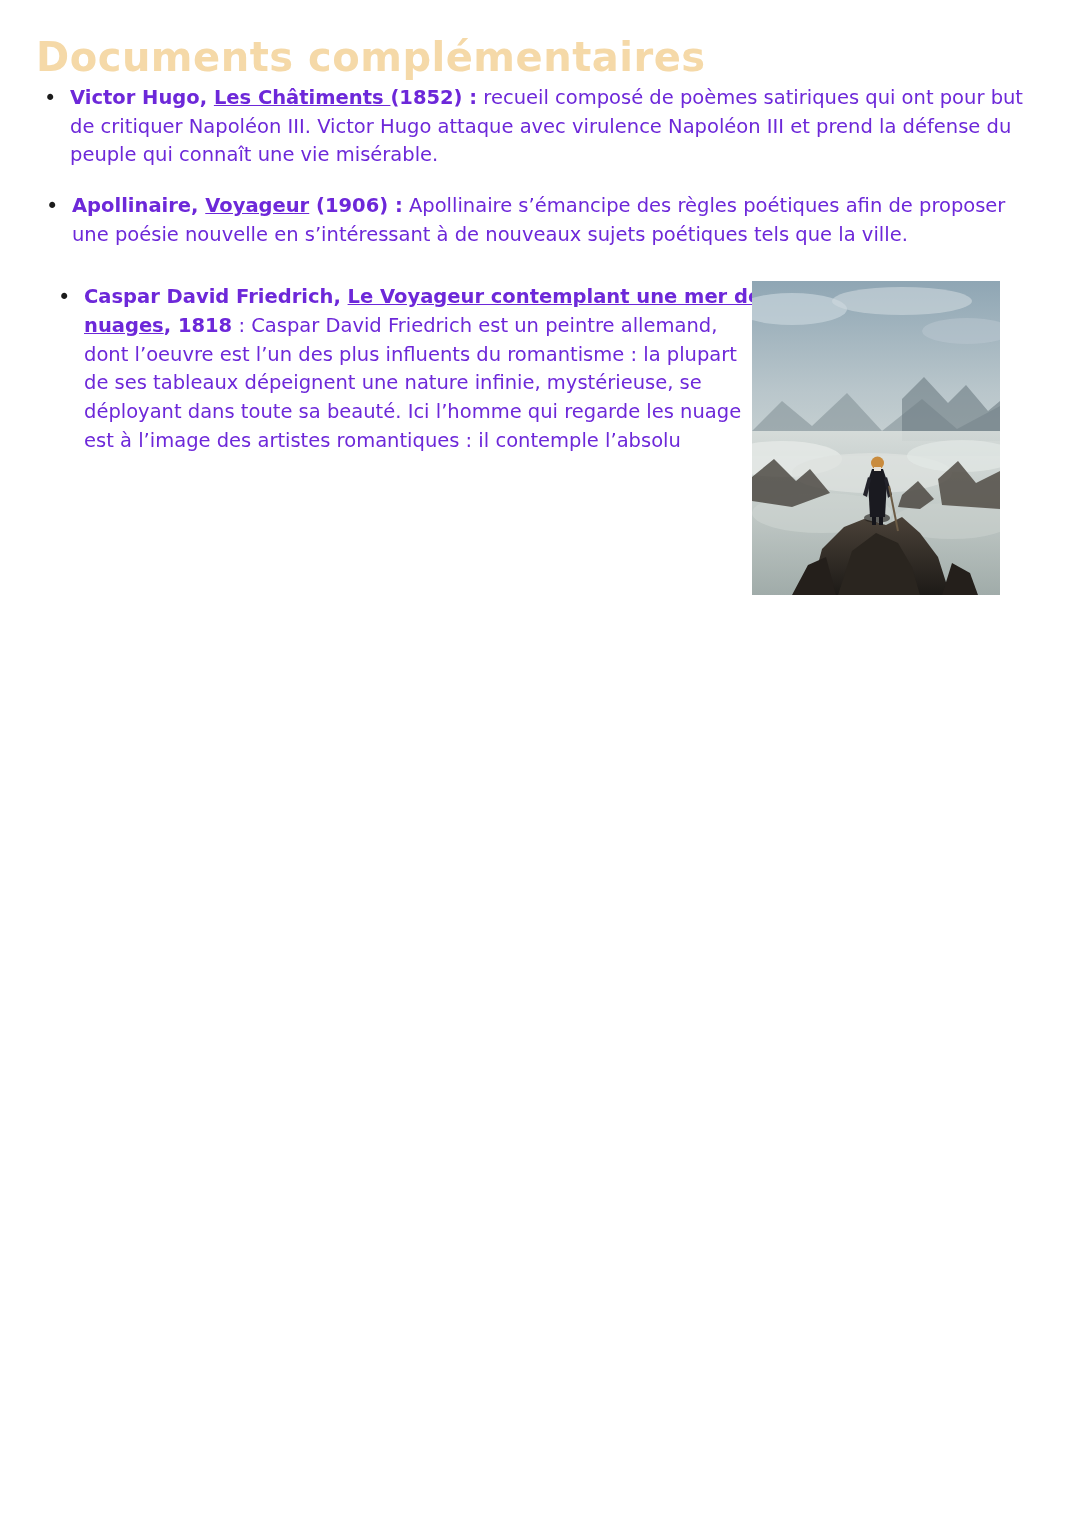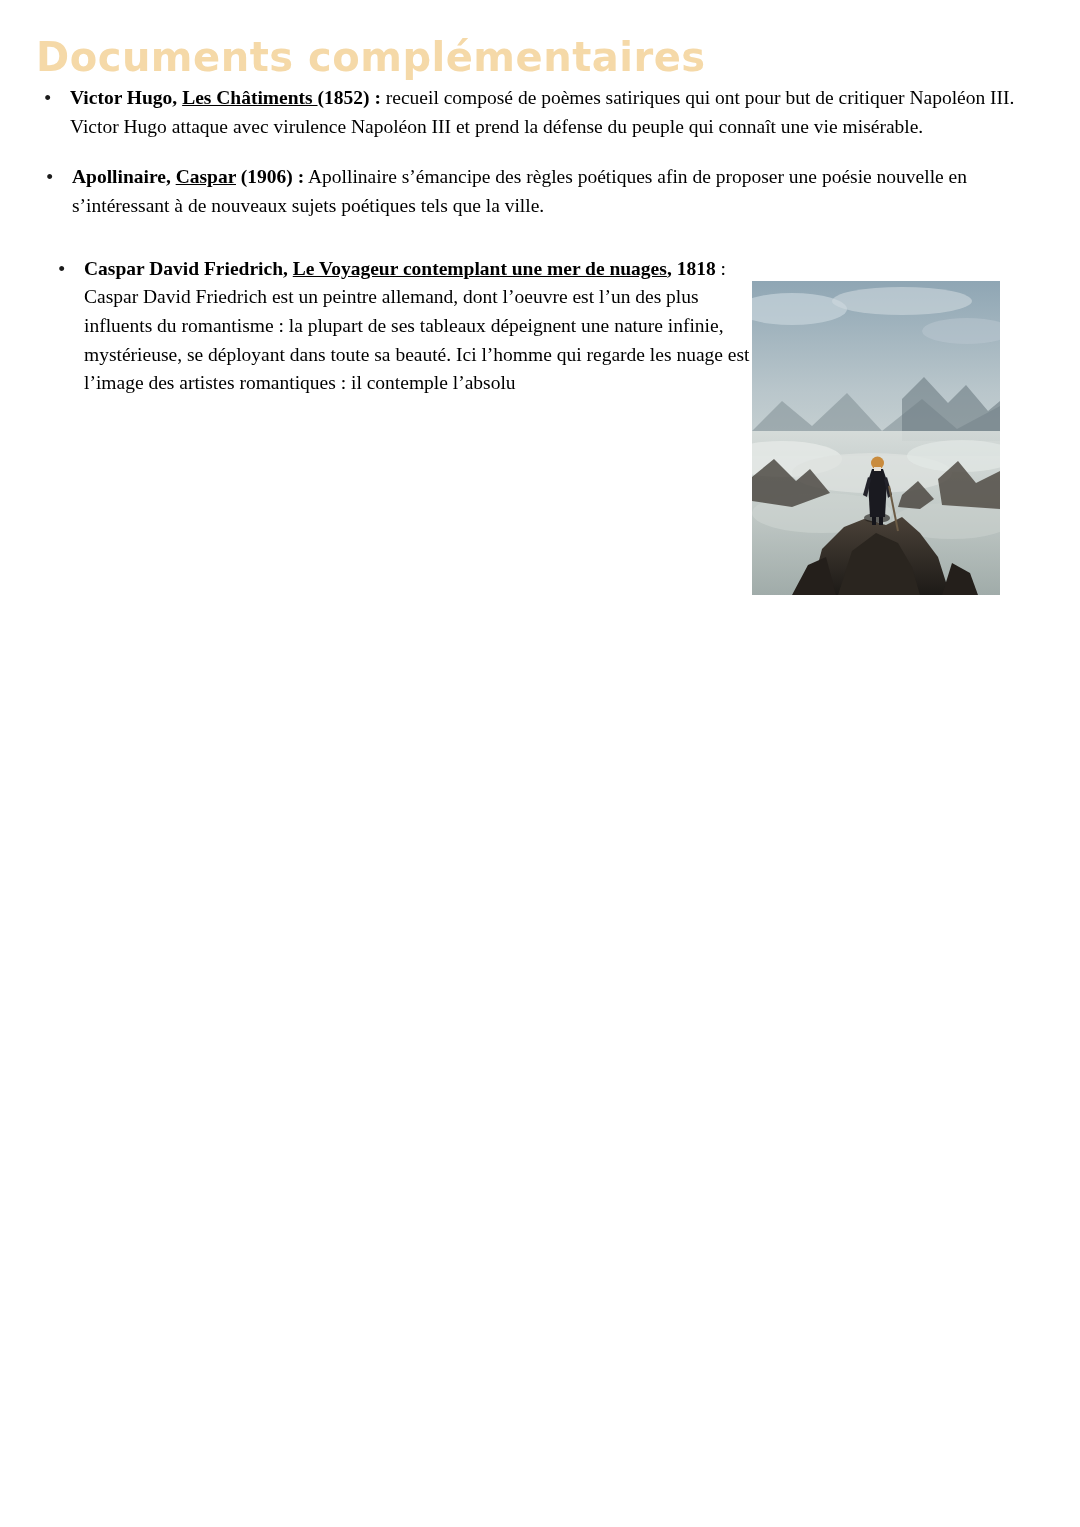--- a/index.html
+++ b/index.html
@@ -33,24 +33,23 @@
   }
   ul.doc-list {
     list-style: none;
     margin: 0;
     padding: 0;
   }
   li.doc-item {
     position: relative;
     font-size: 19.5px;
     line-height: 1.47;
-    color: #000000;
+    color: #6d28d9;
     margin: 0 0 22px 0;
     padding-left: 36px;
-    font-family: Liberation Serif, serif;
   }
   li.doc-item::before {
     content: "•";
     position: absolute;
     left: 8px;
     top: -1px;
     font-size: 21px;
     line-height: 1.47;
     color: #1b1b1b;
   }
@@ -87,21 +86,21 @@
 
   <h1 class="doc-title">Documents complémentaires</h1>
 
   <ul class="doc-list">
 
     <li class="doc-item item-1">
       <span class="b">Victor Hugo, </span><span class="bu">Les Châtiments </span><span class="b">(1852) :</span><span> recueil composé de poèmes satiriques qui ont pour but de critiquer Napoléon III. Victor Hugo attaque avec virulence Napoléon III et prend la défense du peuple qui connaît une vie misérable.</span>
     </li>
 
     <li class="doc-item item-2">
-      <span class="b"> Apollinaire, </span><span class="bu">Caspar</span><span class="b"> (1906) :</span><span> Apollinaire s’émancipe des règles poétiques afin de proposer une poésie nouvelle en s’intéressant à de nouveaux sujets poétiques tels que la ville.</span>
+      <span class="b"> Apollinaire, </span><span class="bu">Voyageur</span><span class="b"> (1906) :</span><span> Apollinaire s’émancipe des règles poétiques afin de proposer une poésie nouvelle en s’intéressant à de nouveaux sujets poétiques tels que la ville.</span>
     </li>
 
     <li class="doc-item item-3">
       <span class="b">Caspar David Friedrich, </span><span class="bu">Le Voyageur contemplant une mer de nuages</span><span class="b">, 1818</span><span> : Caspar David Friedrich est un peintre allemand, dont l’oeuvre est l’un des plus influents du romantisme : la plupart de ses tableaux dépeignent une nature infinie, mystérieuse, se déployant dans toute sa beauté. Ici l’homme qui regarde les nuage est à l’image des artistes romantiques : il contemple l’absolu</span>
     </li>
 
   </ul>
 
   <div class="painting">
     <svg viewBox="0 0 248 314" xmlns="http://www.w3.org/2000/svg">

